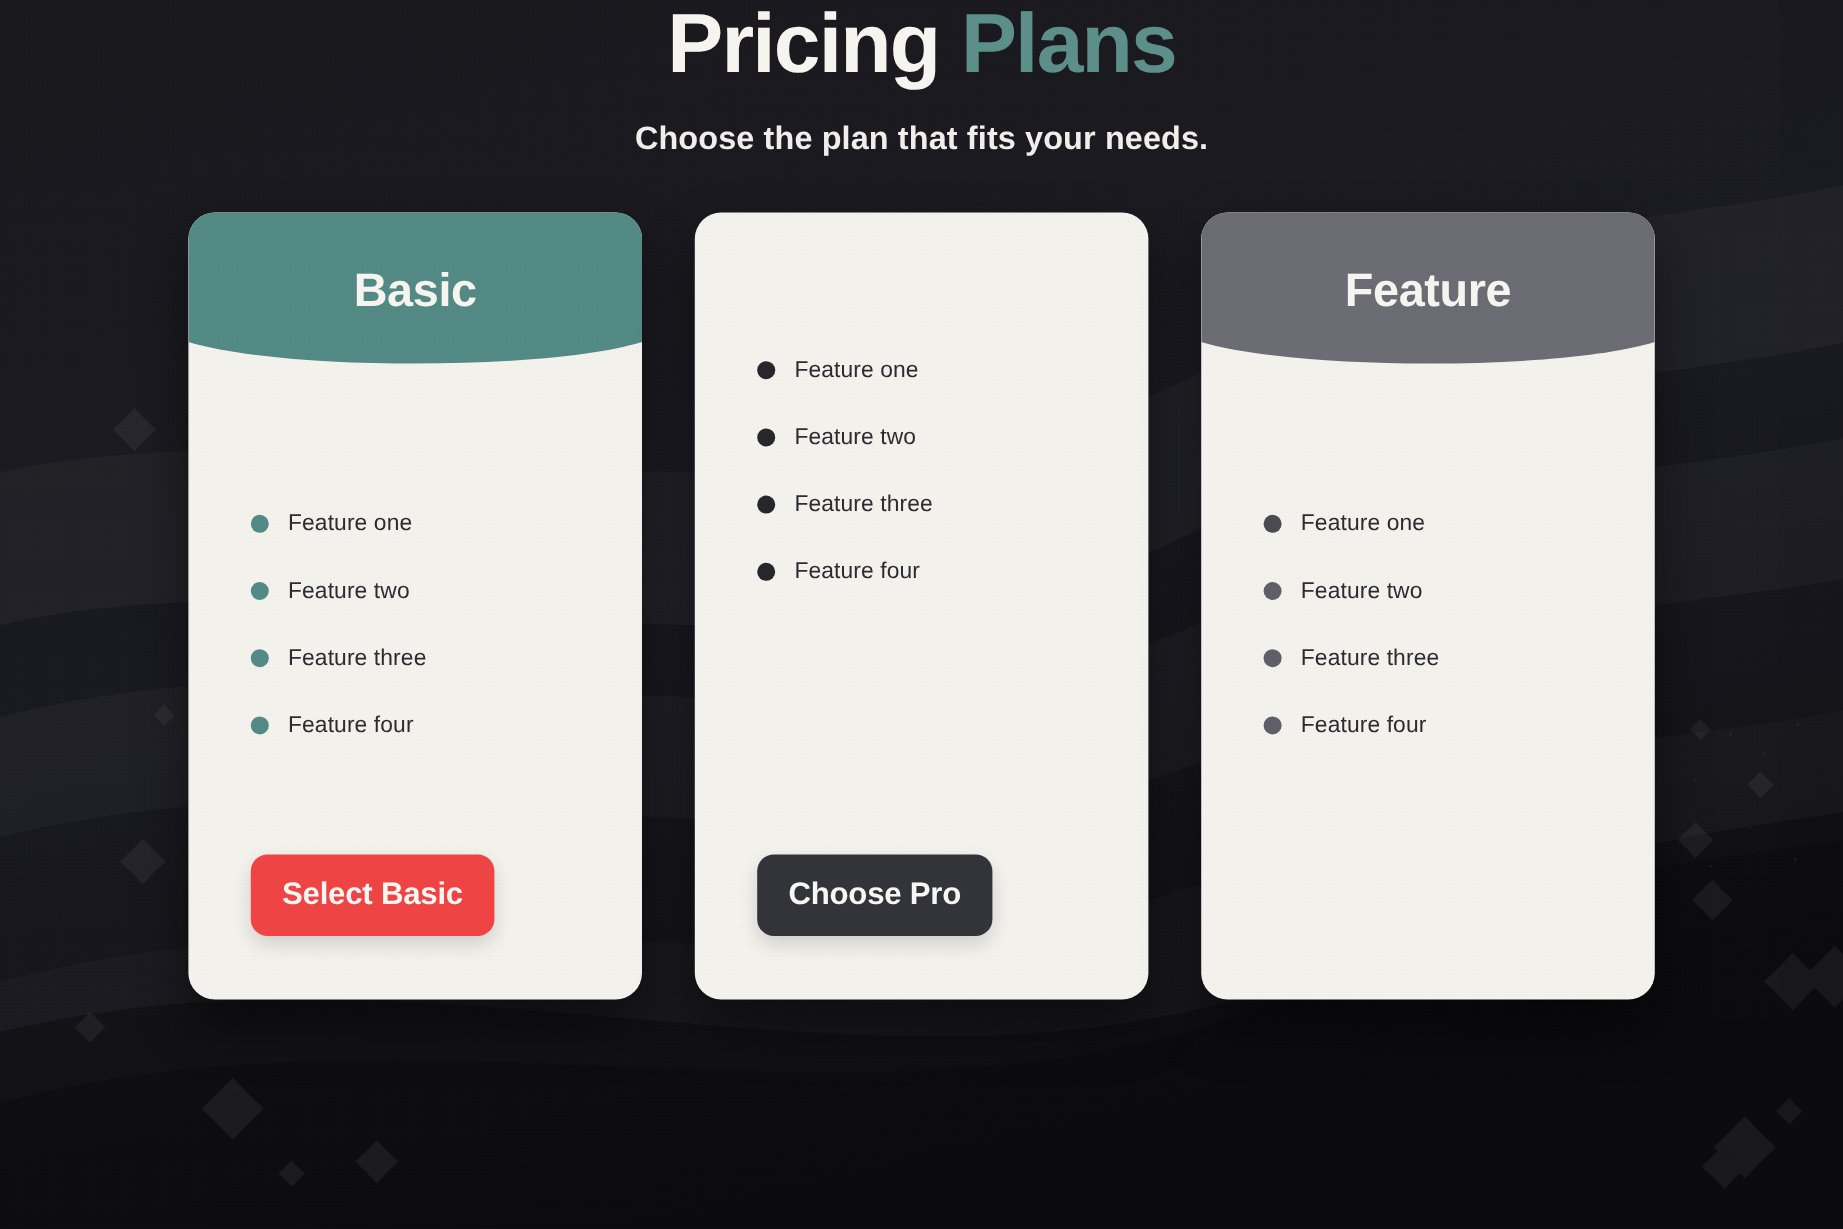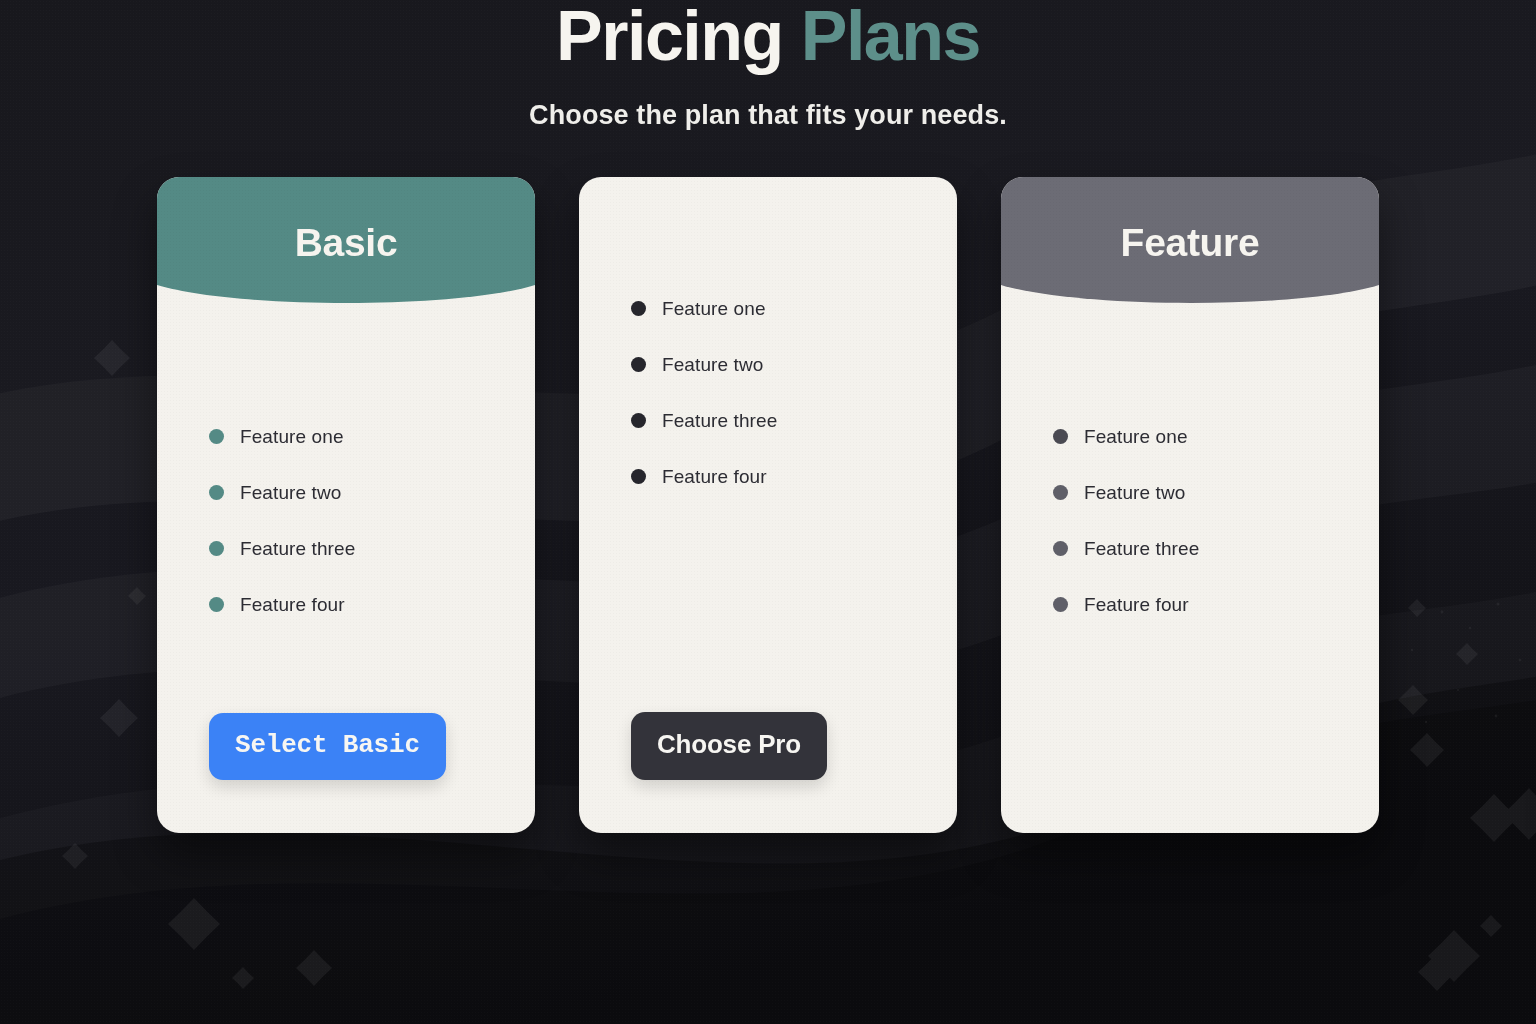--- a/index.html
+++ b/index.html
@@ -260,21 +260,21 @@
             </li>
             <li class="feature-item">
               <span class="bullet" style="background: rgb(84, 138, 133);"></span>
               <span>Feature three</span>
             </li>
             <li class="feature-item">
               <span class="bullet" style="background: rgb(84, 138, 133);"></span>
               <span>Feature four</span>
             </li>
           </ul>
-          <button class="select-btn" style="background: #3b82f6; font-family: Liberation Mono, monospace;">Select Basic</button>
+          <button class="select-btn" style="background: #ef4444;">Select Basic</button>
         </div>
       </div>
       <div class="card">
         <div class="card-body">
           <ul class="feature-list">
             <li class="feature-item">
               <span class="bullet" style="background: rgb(38, 38, 44);"></span>
               <span>Feature one</span>
             </li>
             <li class="feature-item">

